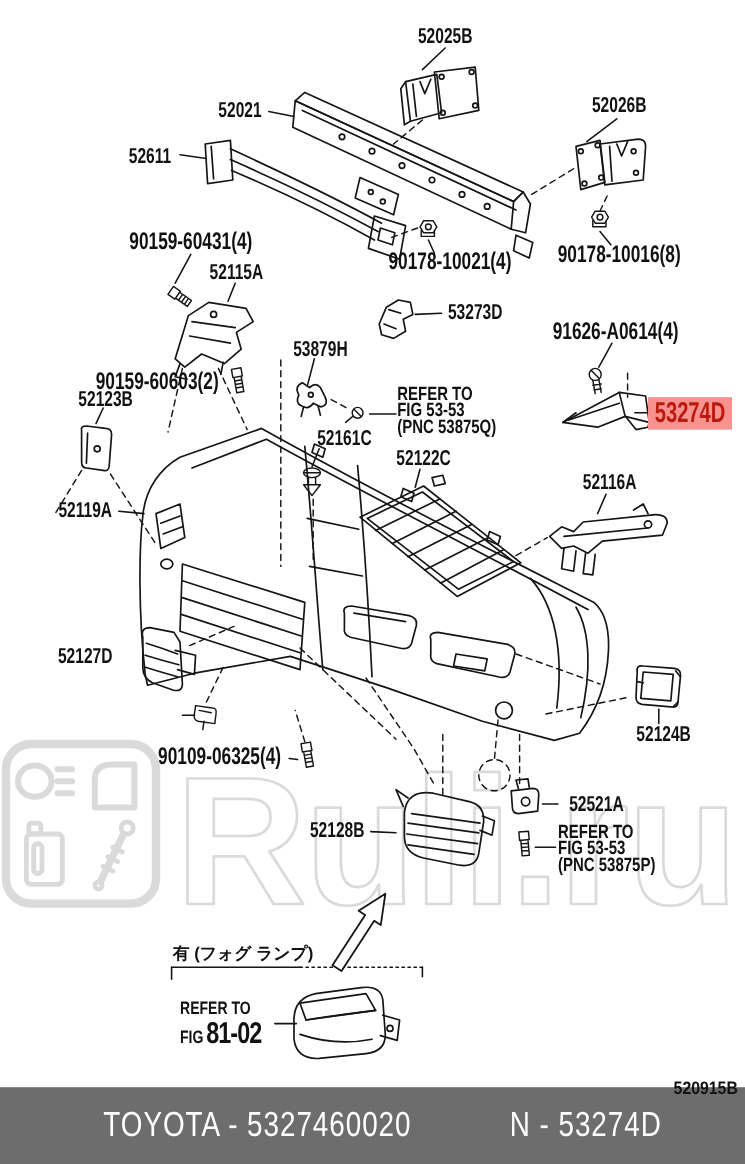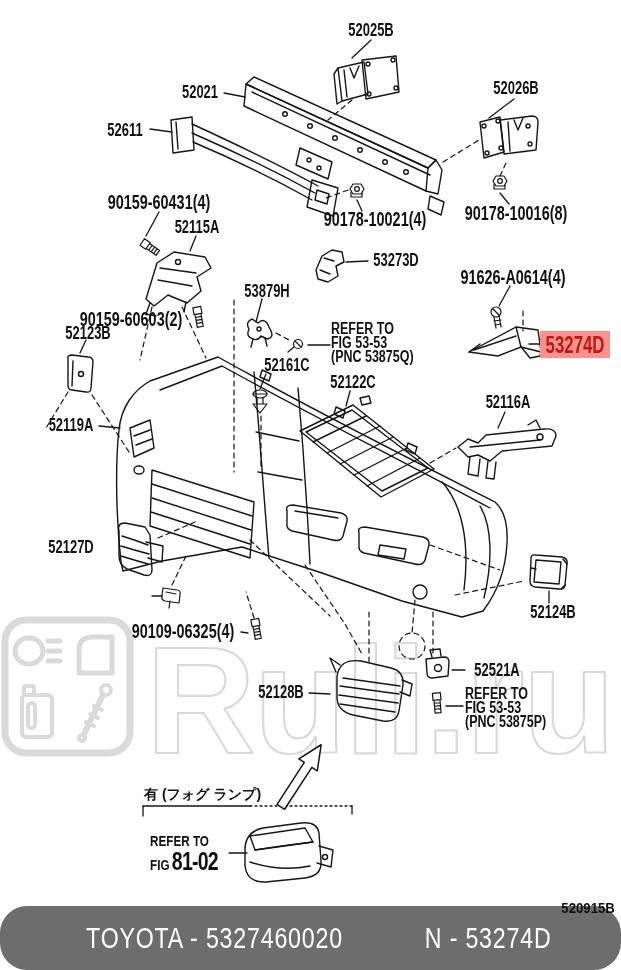--- a/index.html
+++ b/index.html
@@ -28,21 +28,21 @@
   .fog-note .l1{display:block;font-size:15px;line-height:13px;transform:scaleX(0.78);transform-origin:0 50%;}
   .fog-note .l2{display:flex;align-items:baseline;gap:3px;transform:scaleX(0.78);transform-origin:0 50%;}
   .fog-note .fig{font-size:15px;}
   .fog-note .bignum{font-size:25px;letter-spacing:-1px;}
   .fog-section{position:absolute;left:144px;top:786px;z-index:5;color:#111;font-weight:700;font-size:14px;white-space:nowrap;}
   .fig-code{position:absolute;right:6px;top:883px;z-index:5;color:#111;font-weight:700;font-size:15px;margin-top:16px;}
   .fig-code>span{display:inline-block;transform:scaleX(0.88);transform-origin:100% 50%;}
   
   .footer{
     position:absolute;left:0;top:906px;width:621px;height:64px;background:#6d6d6d;z-index:4;
-    display:flex;align-items:center;justify-content:center;gap:34px;border-radius:27px;
+    display:flex;align-items:center;justify-content:center;gap:34px;
   }
   .footer span{display:inline-block;transform:scaleX(0.80);color:#fff;font-size:29px;font-weight:400;letter-spacing:1px;white-space:nowrap;}
 </style>
 </head>
 <body>
 
 <div class="stage">
 
   <svg width="621" height="970" viewBox="0 0 621 970">
 

